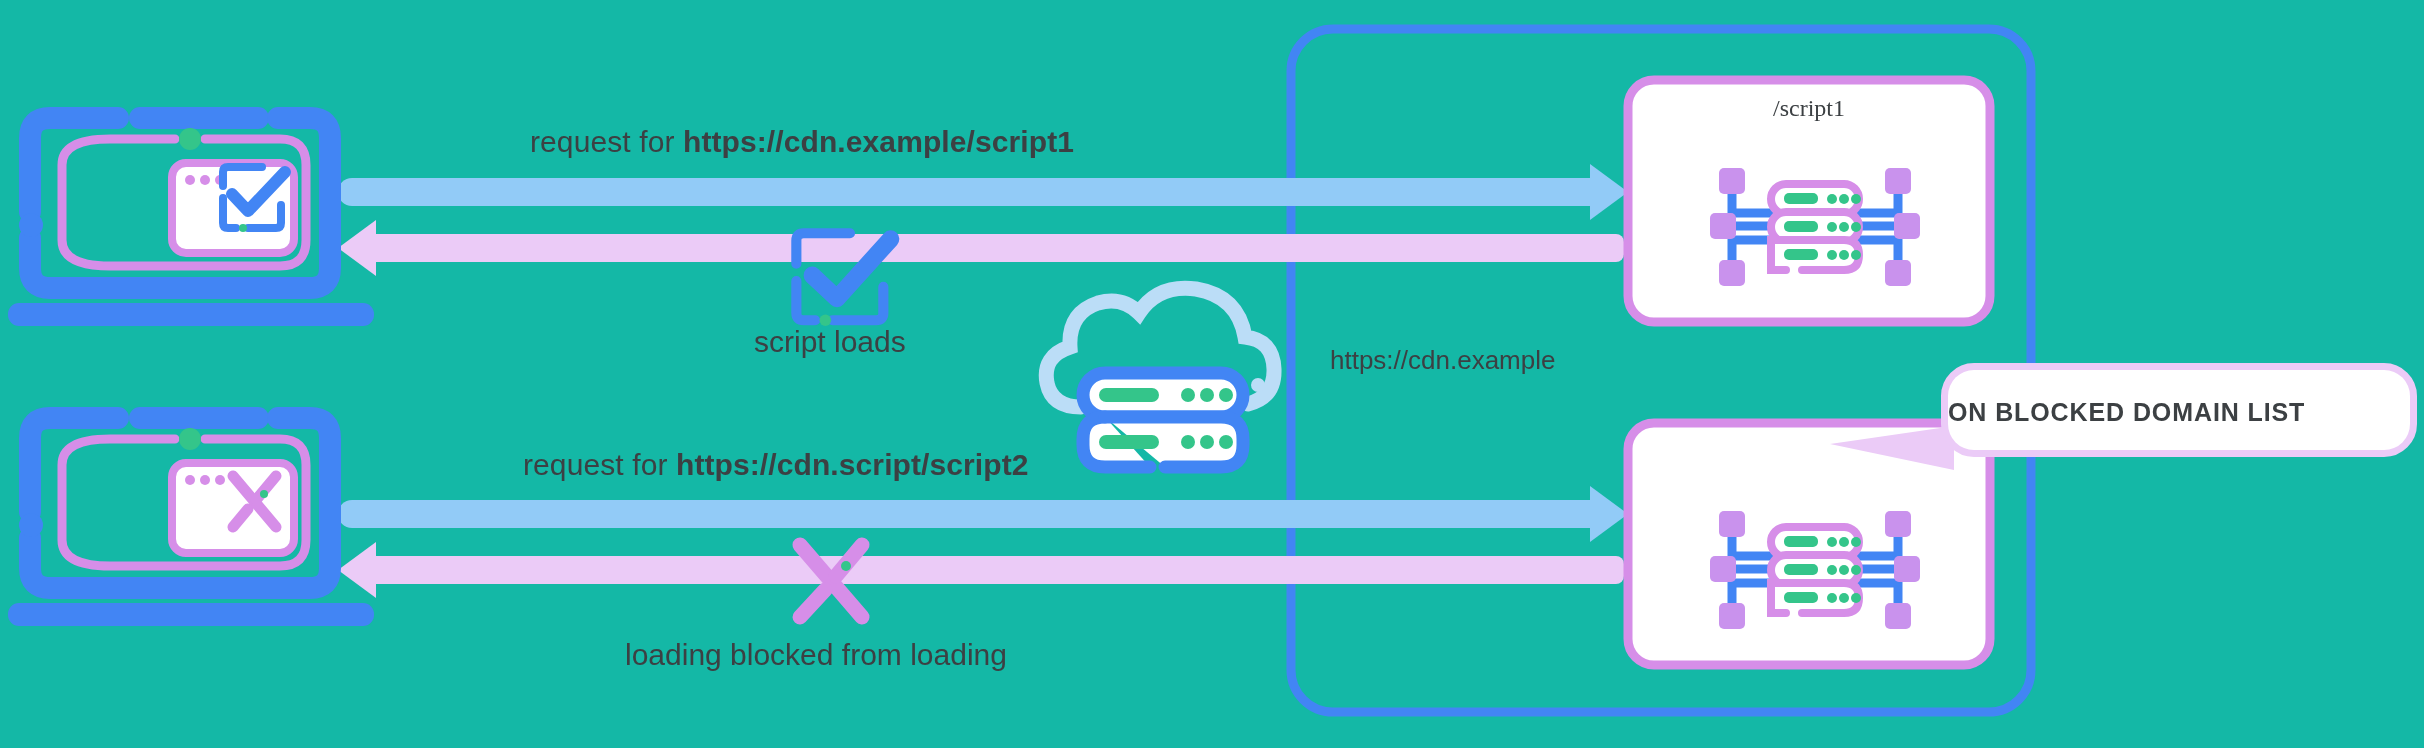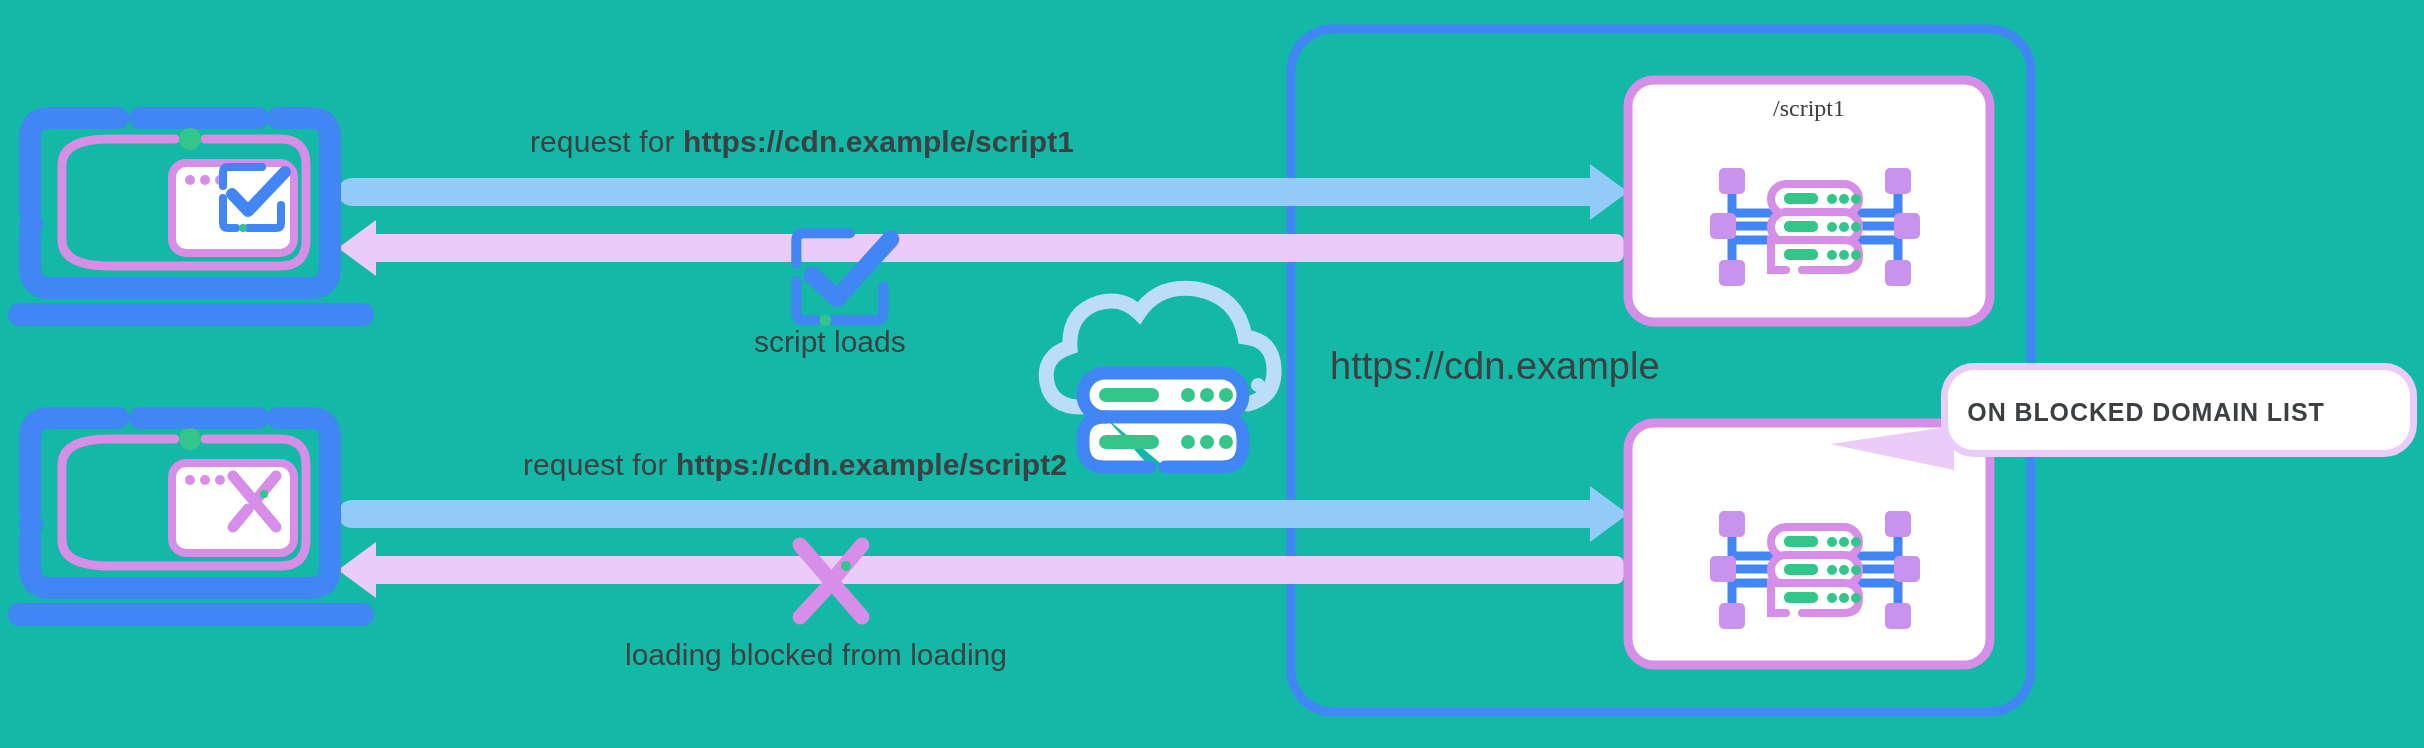--- a/index.html
+++ b/index.html
@@ -4,21 +4,21 @@
 <style>
   html,body{margin:0;padding:0;background:#ffffff;}
   body{width:2424px;height:748px;font-family:"Liberation Sans",sans-serif;overflow:hidden;}
   #stage{position:relative;width:2424px;height:748px;background:#14b8a6;}
   svg.layer{position:absolute;left:0;top:0;width:2424px;height:748px;}
 
   .txt{position:absolute;color:#3C4043;white-space:nowrap;}
   .req-label{font-size:30px;letter-spacing:.1px;}
   .req-label b{font-weight:700;}
   .caption{font-size:30px;}
-  .cdn-title{font-size:38px;color:#3C4043;}
+  .cdn-title{font-size:26px;color:#3C4043;}
   .script-title{font-size:24px;color:#3C4043;font-family:Liberation Serif, serif;}
   .bubble-text{font-size:25px;font-weight:700;letter-spacing:.9px;color:#3C4043;}
 </style>
 </head>
 <body>
 
 <div id="stage">
 
   <svg class="layer" viewBox="0 0 2424 748">
 
@@ -195,25 +195,25 @@
     </g>
   </svg>
 
   <div class="txt req-label" style="left:530px;top:142px;transform:translateY(-50%);">
     <span>request for </span><b>https://cdn.example/script1</b>
   </div>
 
   <div class="txt caption" style="left:738px;top:325px;margin-left:16px;">script loads</div>
 
   <div class="txt req-label" style="left:523px;top:465px;transform:translateY(-50%);">
-    <span>request for </span><b>https://cdn.example/script2</b>
+    <span>request for </span><b>https://cdn.script/script2</b>
   </div>
 
   <div class="txt caption" style="left:625px;top:638px;">loading blocked from loading</div>
 
   <div class="txt cdn-title" style="left:1330px;top:345px;">https://cdn.example</div>
 
   <div class="txt script-title" style="left:1628px;top:95px;width:362px;text-align:center;">/script1</div>
 
 
-  <div class="txt bubble-text" style="left:1948px;top:398px;width:396px;text-align:center;">ON BLOCKED DOMAIN LIST</div>
+  <div class="txt bubble-text" style="left:1948px;top:398px;width:396px;text-align:left;">ON BLOCKED DOMAIN LIST</div>
 
 </div>
 
 </body></html>

